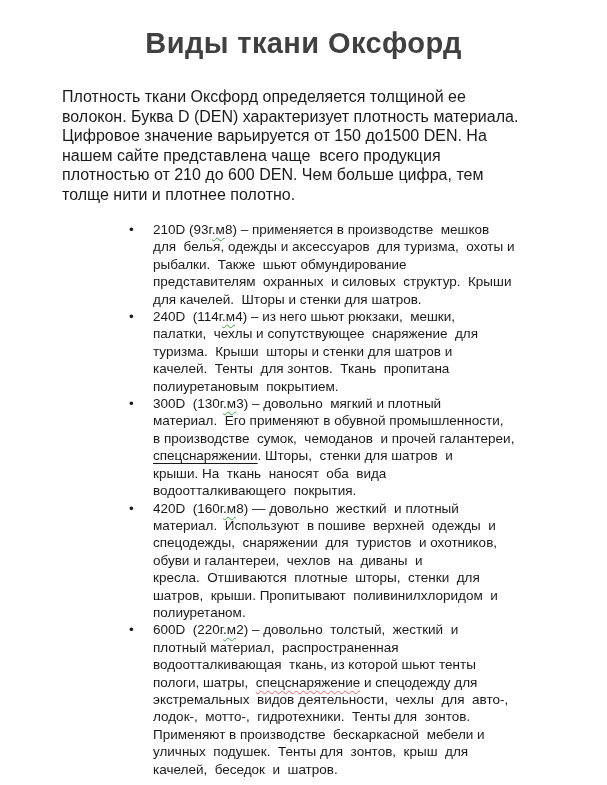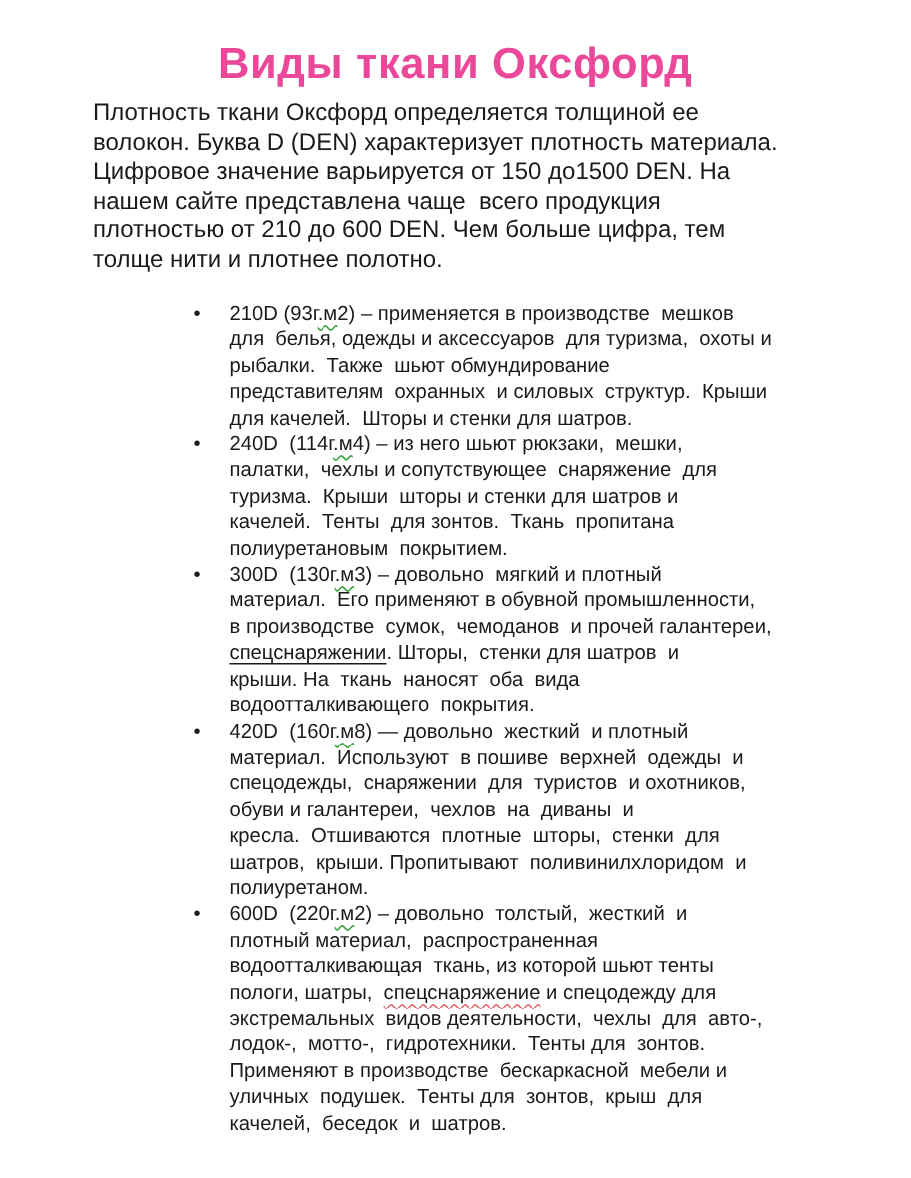--- a/index.html
+++ b/index.html
@@ -10,21 +10,21 @@
     overflow:hidden;
   }
   .page{position:relative;width:607px;height:785px;background:#ffffff;overflow:hidden;}
   .title{
     margin:0;padding-top:27px;
     text-align:center;
     font-size:29px;font-weight:bold;letter-spacing:.4px;
     font-family:"Liberation Sans",sans-serif;
   }
   .intro{
-    margin:6px 0 0 62px;width:512px;
+    margin:27px 0 0 62px;width:512px;
     font-size:16px;line-height:19.5px;
     white-space:pre-wrap;
   }
   .density-list{
     list-style:none;
     margin:17px 0 0 0;
     padding:0 0 0 153px;
   }
   .density-list li{
     position:relative;
@@ -41,29 +41,29 @@
     text-decoration-line:underline;
     text-decoration-style:wavy;
     text-decoration-thickness:1px;
     text-underline-offset:3px;
   }
 </style>
 </head>
 <body>
 
 <div class="page">
-  <h1 class="title" style="color: #ec4899;">Виды ткани Оксфорд</h1>
+  <h1 class="title" style="color: #404040;">Виды ткани Оксфорд</h1>
   <p class="intro">Плотность ткани Оксфорд определяется толщиной ее
 волокон. Буква D (DEN) характеризует плотность материала.
 Цифровое значение варьируется от 150 до1500 DEN. На
 нашем сайте представлена чаще  всего продукция
 плотностью от 210 до 600 DEN. Чем больше цифра, тем
 толще нити и плотнее полотно.</p>
   <ul class="density-list">
-      <li><span class="bullet">•</span><span class="seg-bold">210D</span><span> (93г</span><span class="seg-wavy" style="text-decoration-color: rgb(58, 160, 58);">.м</span><span>2) – применяется в производстве  мешков
+      <li><span class="bullet">•</span><span class="seg-bold">210D</span><span> (93г</span><span class="seg-wavy" style="text-decoration-color: rgb(58, 160, 58);">.м</span><span>8) – применяется в производстве  мешков
 для  белья, одежды и аксессуаров  для туризма,  охоты и
 рыбалки.  Также  шьют обмундирование
 представителям  охранных  и силовых  структур.  Крыши
 для качелей.  Шторы и стенки для шатров.</span></li>
       <li><span class="bullet">•</span><span class="seg-bold">240D</span><span>  (114г</span><span class="seg-wavy" style="text-decoration-color: rgb(58, 160, 58);">.м</span><span>4) – из него шьют рюкзаки,  мешки,
 палатки,  чехлы и сопутствующее  снаряжение  для
 туризма.  Крыши  шторы и стенки для шатров и
 качелей</span><span class="seg-bold">.</span><span>  Тенты  для зонтов.  Ткань  пропитана
 полиуретановым  покрытием.</span></li>
       <li><span class="bullet">•</span><span class="seg-bold">300D</span><span>  (130г</span><span class="seg-wavy" style="text-decoration-color: rgb(58, 160, 58);">.м</span><span>3) – довольно  мягкий и плотный

